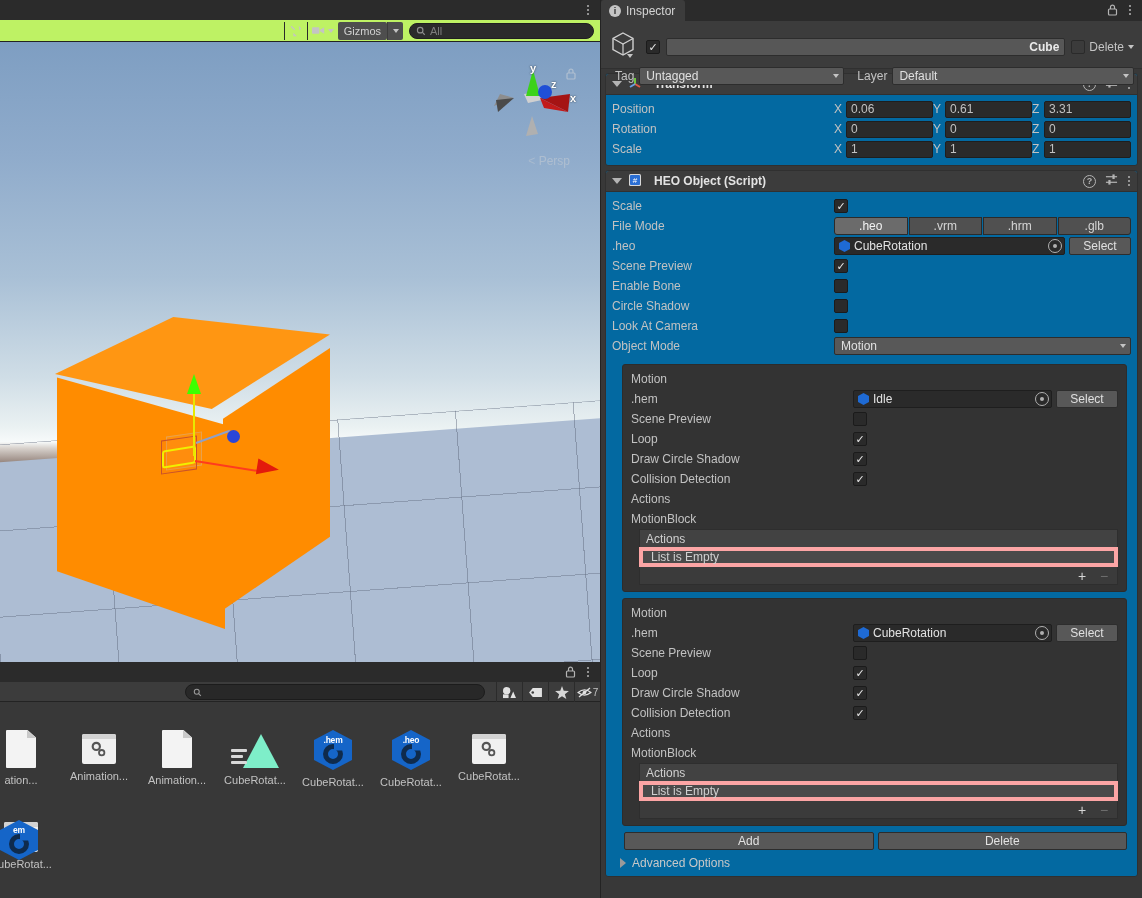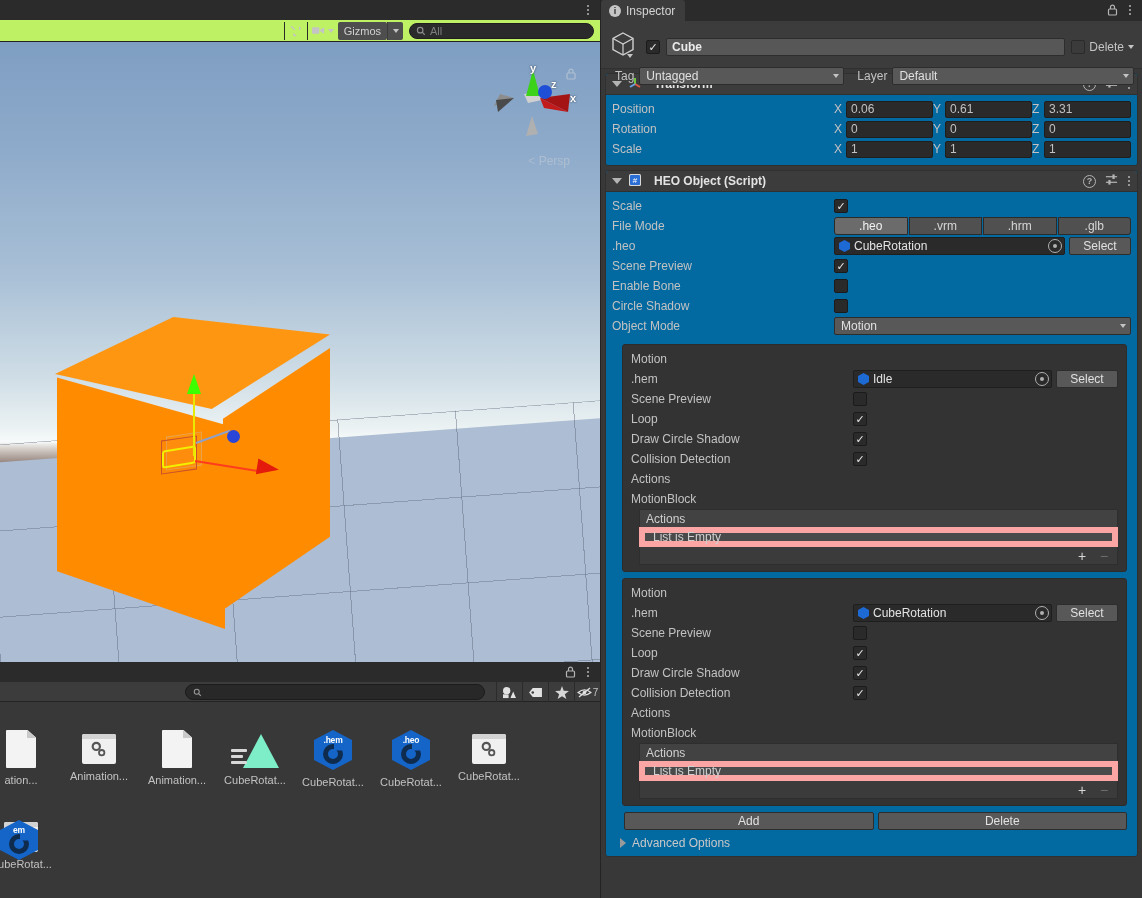--- a/index.html
+++ b/index.html
@@ -231,21 +231,21 @@
   }
   .go-icon { position:absolute; left: 9px; top: 10px; width: 26px; height: 26px; }
   .go-row1 { position:absolute; left: 45px; top: 17px; right: 8px; height: 18px; display:flex; align-items:center; gap: 6px;}
   .chk {
     width: 14px; height: 14px; background: #2a2a2a; border: 1px solid #1b1b1b; border-radius: 2px;
     display:flex; align-items:center; justify-content:center; flex:none;
   }
   .chk.on::after { content: "✓"; color: #e8e8e8; font-size: 11px; line-height: 1; }
   .name-field {
     flex: 1; height: 18px; background: #575757; border: 1px solid #2d2d2d; border-radius: 2px;
-    color: #eaeaea; font-size: 12px; font-weight: bold; display:flex; align-items:center; padding: 0 5px;
+    color: #eaeaea; font-size: 12px; font-weight: bold; display:flex; align-items:center; padding: 0 5px; justify-content: flex-end;
   }
   .static-box { display:flex; align-items:center; gap: 4px; flex:none; }
   .static-chk { width: 14px; height: 14px; background: #3b3b3b; border: 1px solid #2a2a2a; border-radius:2px; }
   .go-row2 { position:absolute; left: 14px; top: 46px; right: 8px; height: 18px; display:flex; align-items:center; gap:5px; }
   .lbl-sm { color: #c2c2c2; font-size: 12px; }
   .dd {
     height: 18px; background: #585858; border: 1px solid #2d2d2d; border-radius: 2px;
     display: flex; align-items: center; justify-content: space-between;
     padding: 0 4px 0 6px; color: #e0e0e0; font-size: 12px;
   }
@@ -315,21 +315,21 @@
   .subblock {
     background: #333333; border: 1px solid #2c2c2c; border-radius: 3px;
     margin: 4px 4px 6px 10px; padding: 4px 8px 6px 8px;
   }
   .list-head {
     background: #424242; border: 1px solid #2e2e2e; border-bottom: none;
     height: 18px; display: flex; align-items: center; padding: 0 6px;
     color: #cfcfcf; font-size: 12px; margin-left: 8px;
   }
   .list-empty {
-    background: #4a4a4a; border: 6px solid #fca5a5;
+    background: #4a4a4a; border: 4px solid #fca5a5;
     height: 20px; display: flex; align-items: center; padding: 0 8px;
     color: #d0d0d0; font-size: 12px; margin-left: 8px;
   }
   .list-foot {
     height: 18px; display: flex; align-items: center; justify-content: flex-end;
     margin-left: 8px; background: #3b3b3b; border: 1px solid #2e2e2e; border-top: none;
     padding-right: 2px; gap: 0;
   }
   .list-btn {
     width: 22px; height: 16px; display: flex; align-items: center; justify-content: center;
@@ -791,20 +791,24 @@
         </div>
         <div class="row">
           <span class="row-lbl">Enable Bone</span>
           <span class="chk"></span>
         </div>
         <div class="row">
           <span class="row-lbl">Circle Shadow</span>
           <span class="chk"></span>
         </div>
         <div class="row">
+          <span class="row-lbl">Look At Camera</span>
+          <span class="chk"></span>
+        </div>
+        <div class="row">
           <span class="row-lbl">Object Mode</span>
           <span class="dd" style="flex:1">
             <span>Motion</span>
               <span class="caret-dn"></span>
           </span>
         </div>
 
         <div class="subblock" style="margin-top:8px">
           <div class="row">
             <span class="row-lbl">Motion</span>

